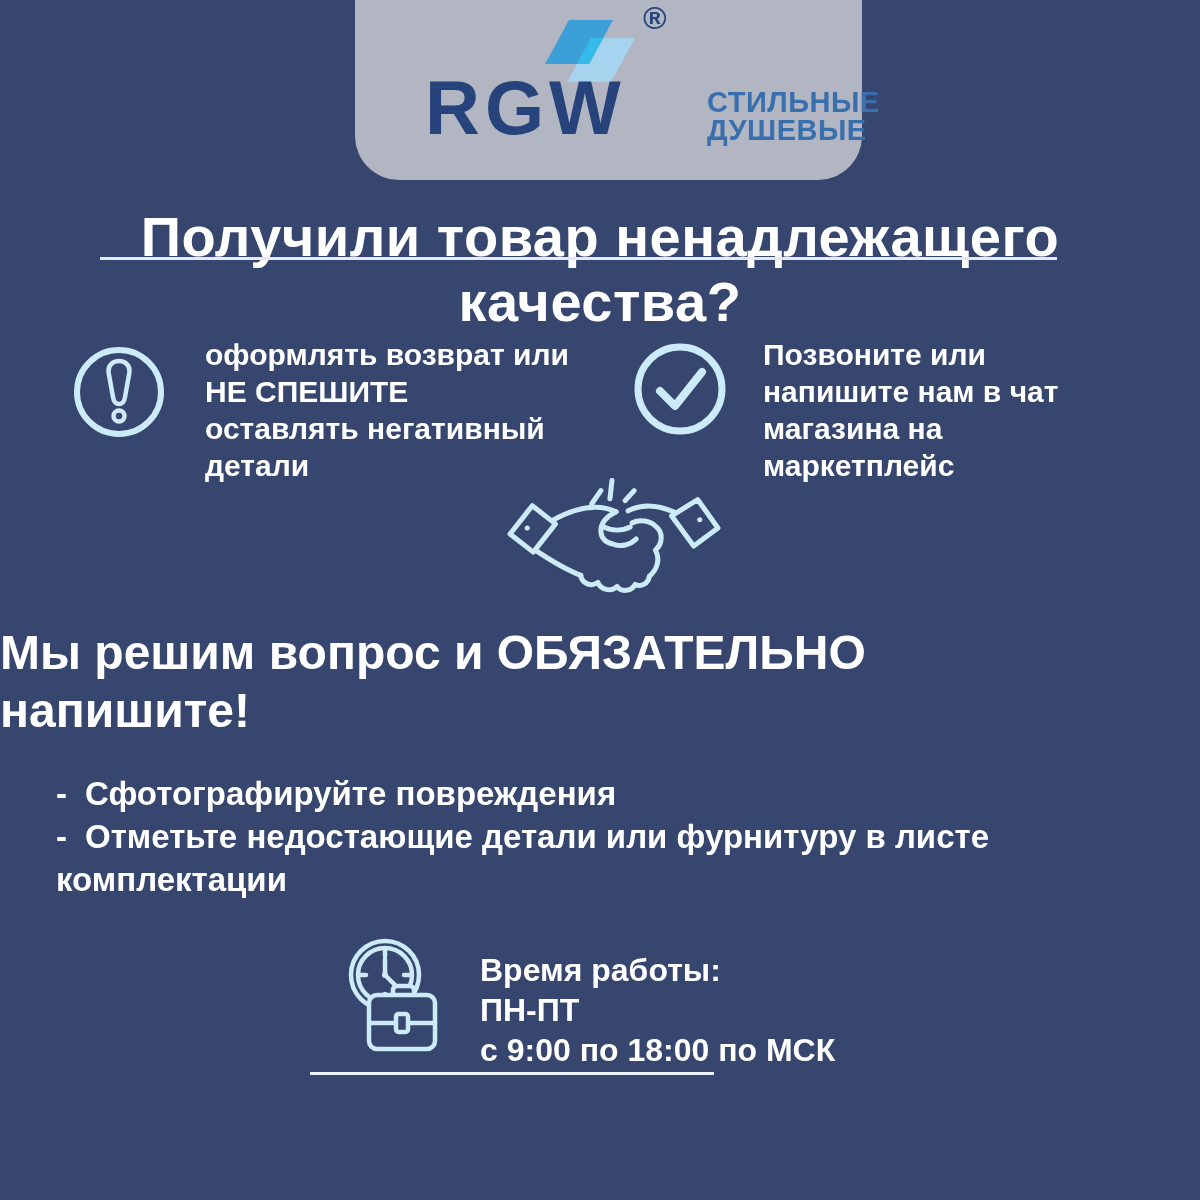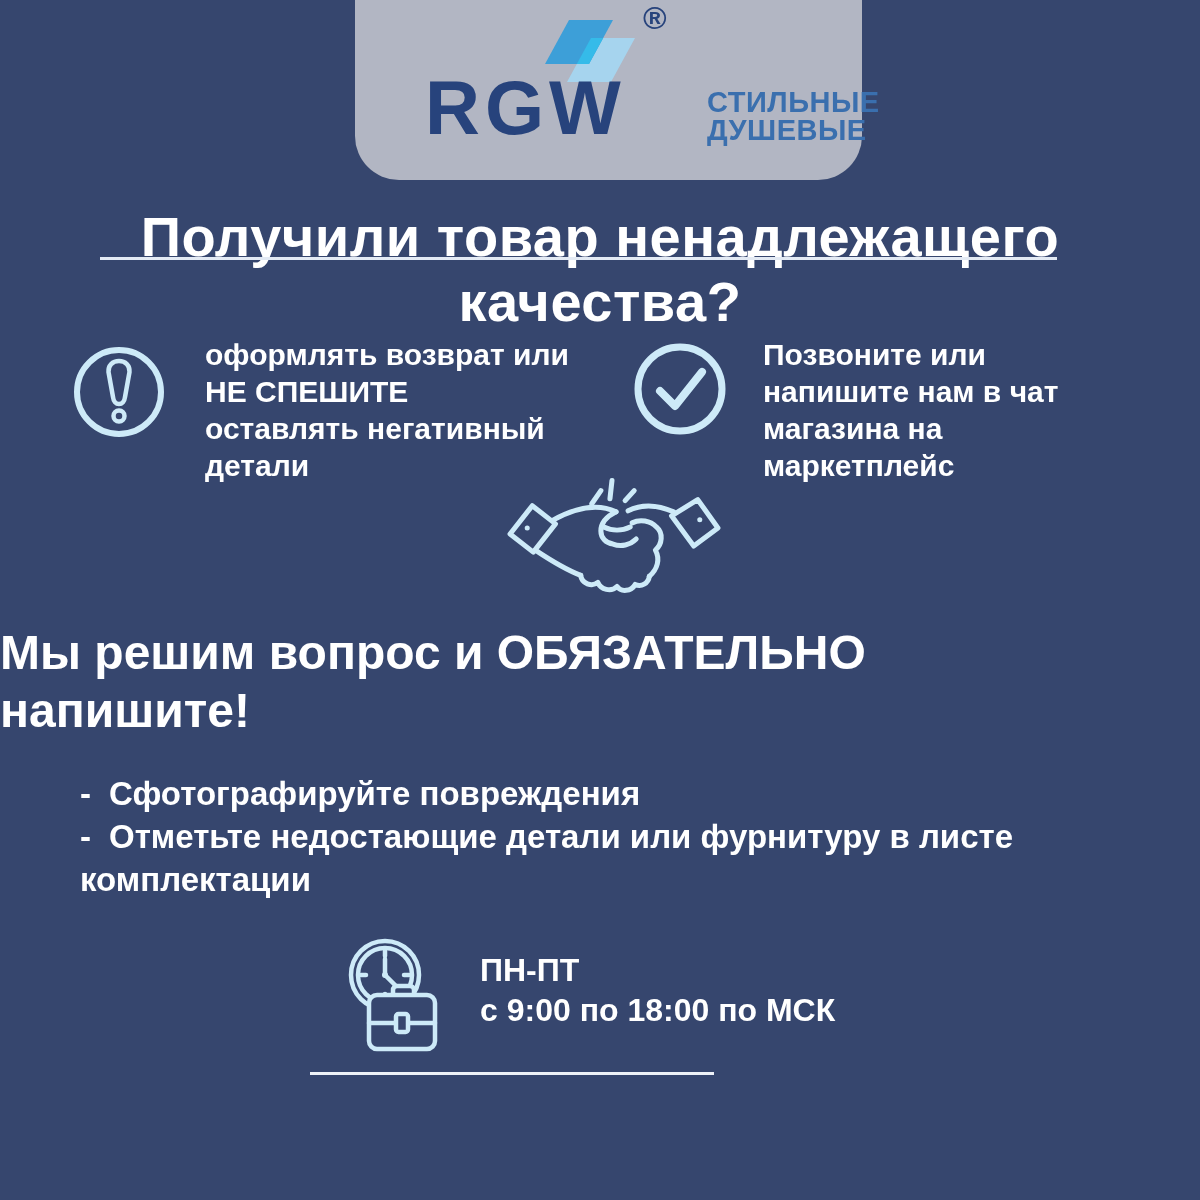--- a/index.html
+++ b/index.html
@@ -61,21 +61,21 @@
   
   .promise {
     position:absolute; top:600px; left:0; width:100%;
     text-align:left; font-size:48px; line-height:58px; font-weight:bold;
     color:#ffffff;
     margin-top:24px;
   }
 
   
   .checklist {
-    position:absolute; left:80px; top:772px; width:1000px;
+    position:absolute; left:56px; top:772px; width:1000px;
     font-size:33px; line-height:43px; font-weight:bold; color:#ffffff;
   }
   .checklist .dash { display:inline-block; margin-right:18px; }
 
   
   .worktime-icon { position:absolute; left:340px; top:933px; width:124px; height:128px; }
   .worktime-text {
     position:absolute; left:480px; top:950px;
     font-size:32px; line-height:40px; font-weight:bold; color:#ffffff;
   }
@@ -190,18 +190,19 @@
       <g stroke="#cdeaf8" stroke-width="4.5" stroke-linejoin="round">
         <path d="M53,62 v-5 a4,4 0 0 1 4,-4 h13 a4,4 0 0 1 4,4 v5" fill="#36466e"></path>
         <rect x="29" y="62" width="66" height="54" rx="8" fill="#36466e"></rect>
         <path d="M29,90 H56" fill="none" stroke-linecap="round"></path>
         <path d="M68,90 H95" fill="none" stroke-linecap="round"></path>
         <rect x="56" y="81" width="12" height="18" rx="2.5" fill="#36466e"></rect>
       </g>
     </svg>
   </div>
   <div class="worktime-text">
+    <div>Время работы:</div>
     <div>ПН-ПТ</div>
     <div>с 9:00 по 18:00 по МСК</div>
   </div>
   <div class="bottom-line"></div>
 
 </div>
 
 </body></html>

